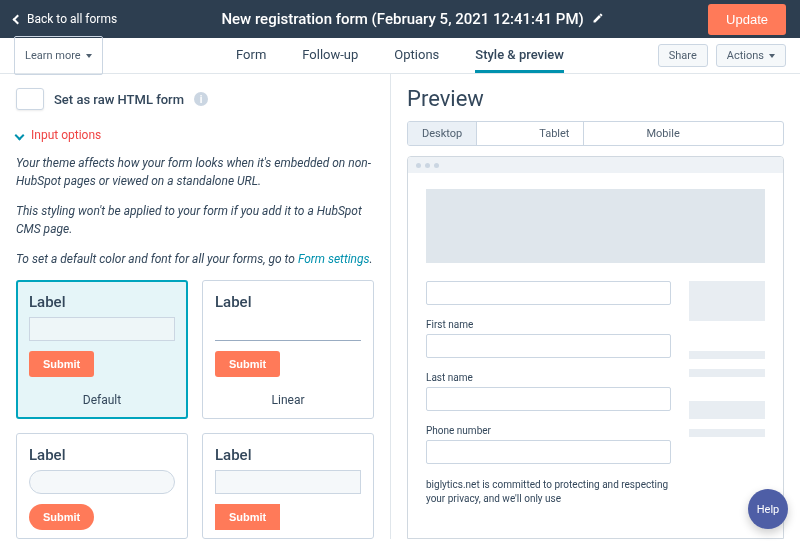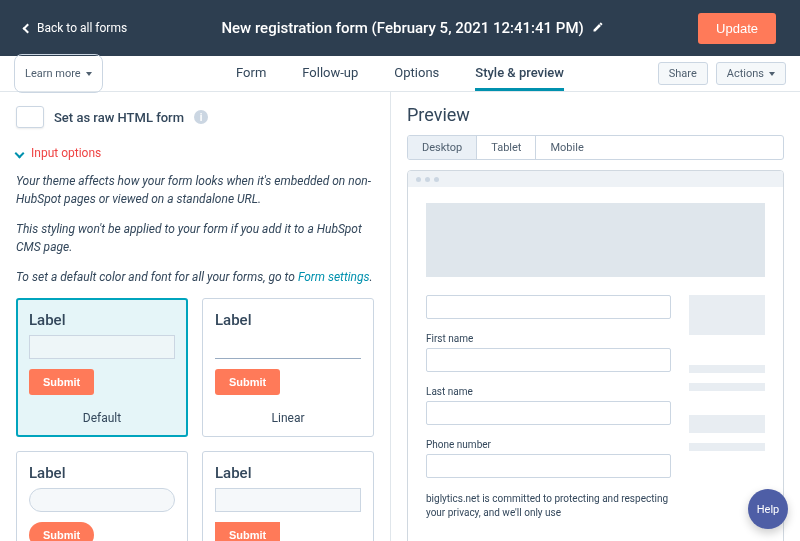--- a/index.html
+++ b/index.html
@@ -1,26 +1,26 @@
 <!DOCTYPE html>
 <html><head>
 <meta charset="utf-8">
 <style>
   * { box-sizing: border-box; margin: 0; padding: 0; }
   body { font-family: -apple-system, BlinkMacSystemFont, "Segoe UI", Roboto, sans-serif; font-size: 13px; color: #33475b; background: #fff; width: 800px; height: 541px; overflow: hidden; position: relative; }
 
-  .topbar { background: #2d3e50; color: #fff; height: 56px; display: flex; align-items: center; padding: 0 24px; }
+  .topbar { background: #2d3e50; color: #fff; height: 38px; display: flex; align-items: center; padding: 0 14px; }
   .back-link { display: flex; align-items: center; gap: 6px; font-size: 12px; cursor: pointer; }
   .chev-left { width: 7px; height: 7px; border-left: 2px solid #fff; border-bottom: 2px solid #fff; transform: rotate(45deg); display: inline-block; }
   .top-center { flex: 1; display: flex; justify-content: center; align-items: center; gap: 8px; font-size: 15px; font-weight: 500; }
   .pencil { width: 12px; height: 12px; display: inline-block; }
   .update-btn { background: #ff7a59; color: #fff; border: none; border-radius: 3px; padding: 8px 18px; font-size: 13px; font-weight: 500; cursor: pointer; }
 
   .subbar { height: 36px; border-bottom: 1px solid #e0e6eb; display: flex; align-items: center; padding: 0 14px; position: relative; }
-  .learn-more { border: 1px solid #cbd6e2; border-radius: 8px; padding: 12px 10px; font-size: 11px; color: #506070; cursor: pointer; display: flex; align-items: center; gap: 5px; }
+  .learn-more { border: 1px solid #cbd6e2; border-radius: 2px; padding: 12px 10px; font-size: 11px; color: #506070; cursor: pointer; display: flex; align-items: center; gap: 5px; }
   .caret-down { width: 0; height: 0; border-left: 3px solid transparent; border-right: 3px solid transparent; border-top: 4px solid #506070; }
   .tabs { position: absolute; left: 50%; transform: translateX(-50%); display: flex; gap: 36px; height: 100%; }
   .tab { display: flex; align-items: center; font-size: 13px; color: #33475b; cursor: pointer; border-bottom: 3px solid transparent; }
   .tab.active { border-bottom-color: #0091ae; font-weight: 500; }
   .sub-right { margin-left: auto; display: flex; gap: 8px; }
   .small-btn { border: 1px solid #cbd6e2; border-radius: 3px; padding: 4px 10px; font-size: 11px; color: #506070; cursor: pointer; display: flex; align-items: center; gap: 5px; background: #f5f8fa; }
 
   .main { display: flex; height: calc(541px - 76px); }
   .left-pane { width: 390px; padding: 14px 16px; overflow-y: auto; }
   .right-pane { flex: 1; border-left: 1px solid #e0e6eb; padding: 12px 16px 0 16px; display: flex; flex-direction: column; }
@@ -45,22 +45,22 @@
   .style-card.selected .field { background: #eef6f8; }
   .style-card.linear .field { border: none; border-bottom: 1px solid #99acc2; background: transparent; }
   .style-card.round .field { border-radius: 14px; }
   .style-card.sharp .field { border-radius: 0; }
   .style-card .submit { background: #ff7a59; color: #fff; border: none; font-size: 11px; font-weight: 600; padding: 7px 14px; margin-bottom: 8px; cursor: pointer; }
   .style-card.default .submit { border-radius: 3px; }
   .style-card.linear .submit { border-radius: 3px; }
   .style-card.round .submit { border-radius: 14px; }
   .style-card .caption { text-align: center; font-size: 12px; color: #33475b; padding: 8px 0 10px; }
 
-  .preview-title { font-size: 18px; color: #33475b; margin-bottom: 10px; }
-  .device-tabs { display: inline-flex; border: 1px solid #cbd6e2; border-radius: 3px; overflow: hidden; margin-bottom: 10px; }
+  .preview-title { font-size: 22px; color: #33475b; margin-bottom: 10px; }
+  .device-tabs { display: inline-flex; border: 1px solid #cbd6e2; border-radius: 3px; overflow: hidden; margin-bottom: 10px; gap: 48px; }
   .device-tab { padding: 5px 14px; font-size: 11px; color: #506070; cursor: pointer; background: #fff; border-right: 1px solid #cbd6e2; }
   .device-tab:last-child { border-right: none; }
   .device-tab.active { background: #eaf0f6; }
 
   .preview-window { flex: 1; border: 1px solid #d0d8e0; border-radius: 4px 4px 0 0; overflow: hidden; display: flex; flex-direction: column; }
   .window-bar { height: 16px; background: #eef2f6; display: flex; align-items: center; padding-left: 8px; gap: 4px; }
   .dot { width: 5px; height: 5px; border-radius: 50%; background: #cbd6e2; }
   .preview-body { flex: 1; background: #fff; padding: 16px 18px; overflow: hidden; }
   .hero { background: #dfe6ec; height: 74px; margin-bottom: 18px; }
   .form-row { display: flex; gap: 18px; }

